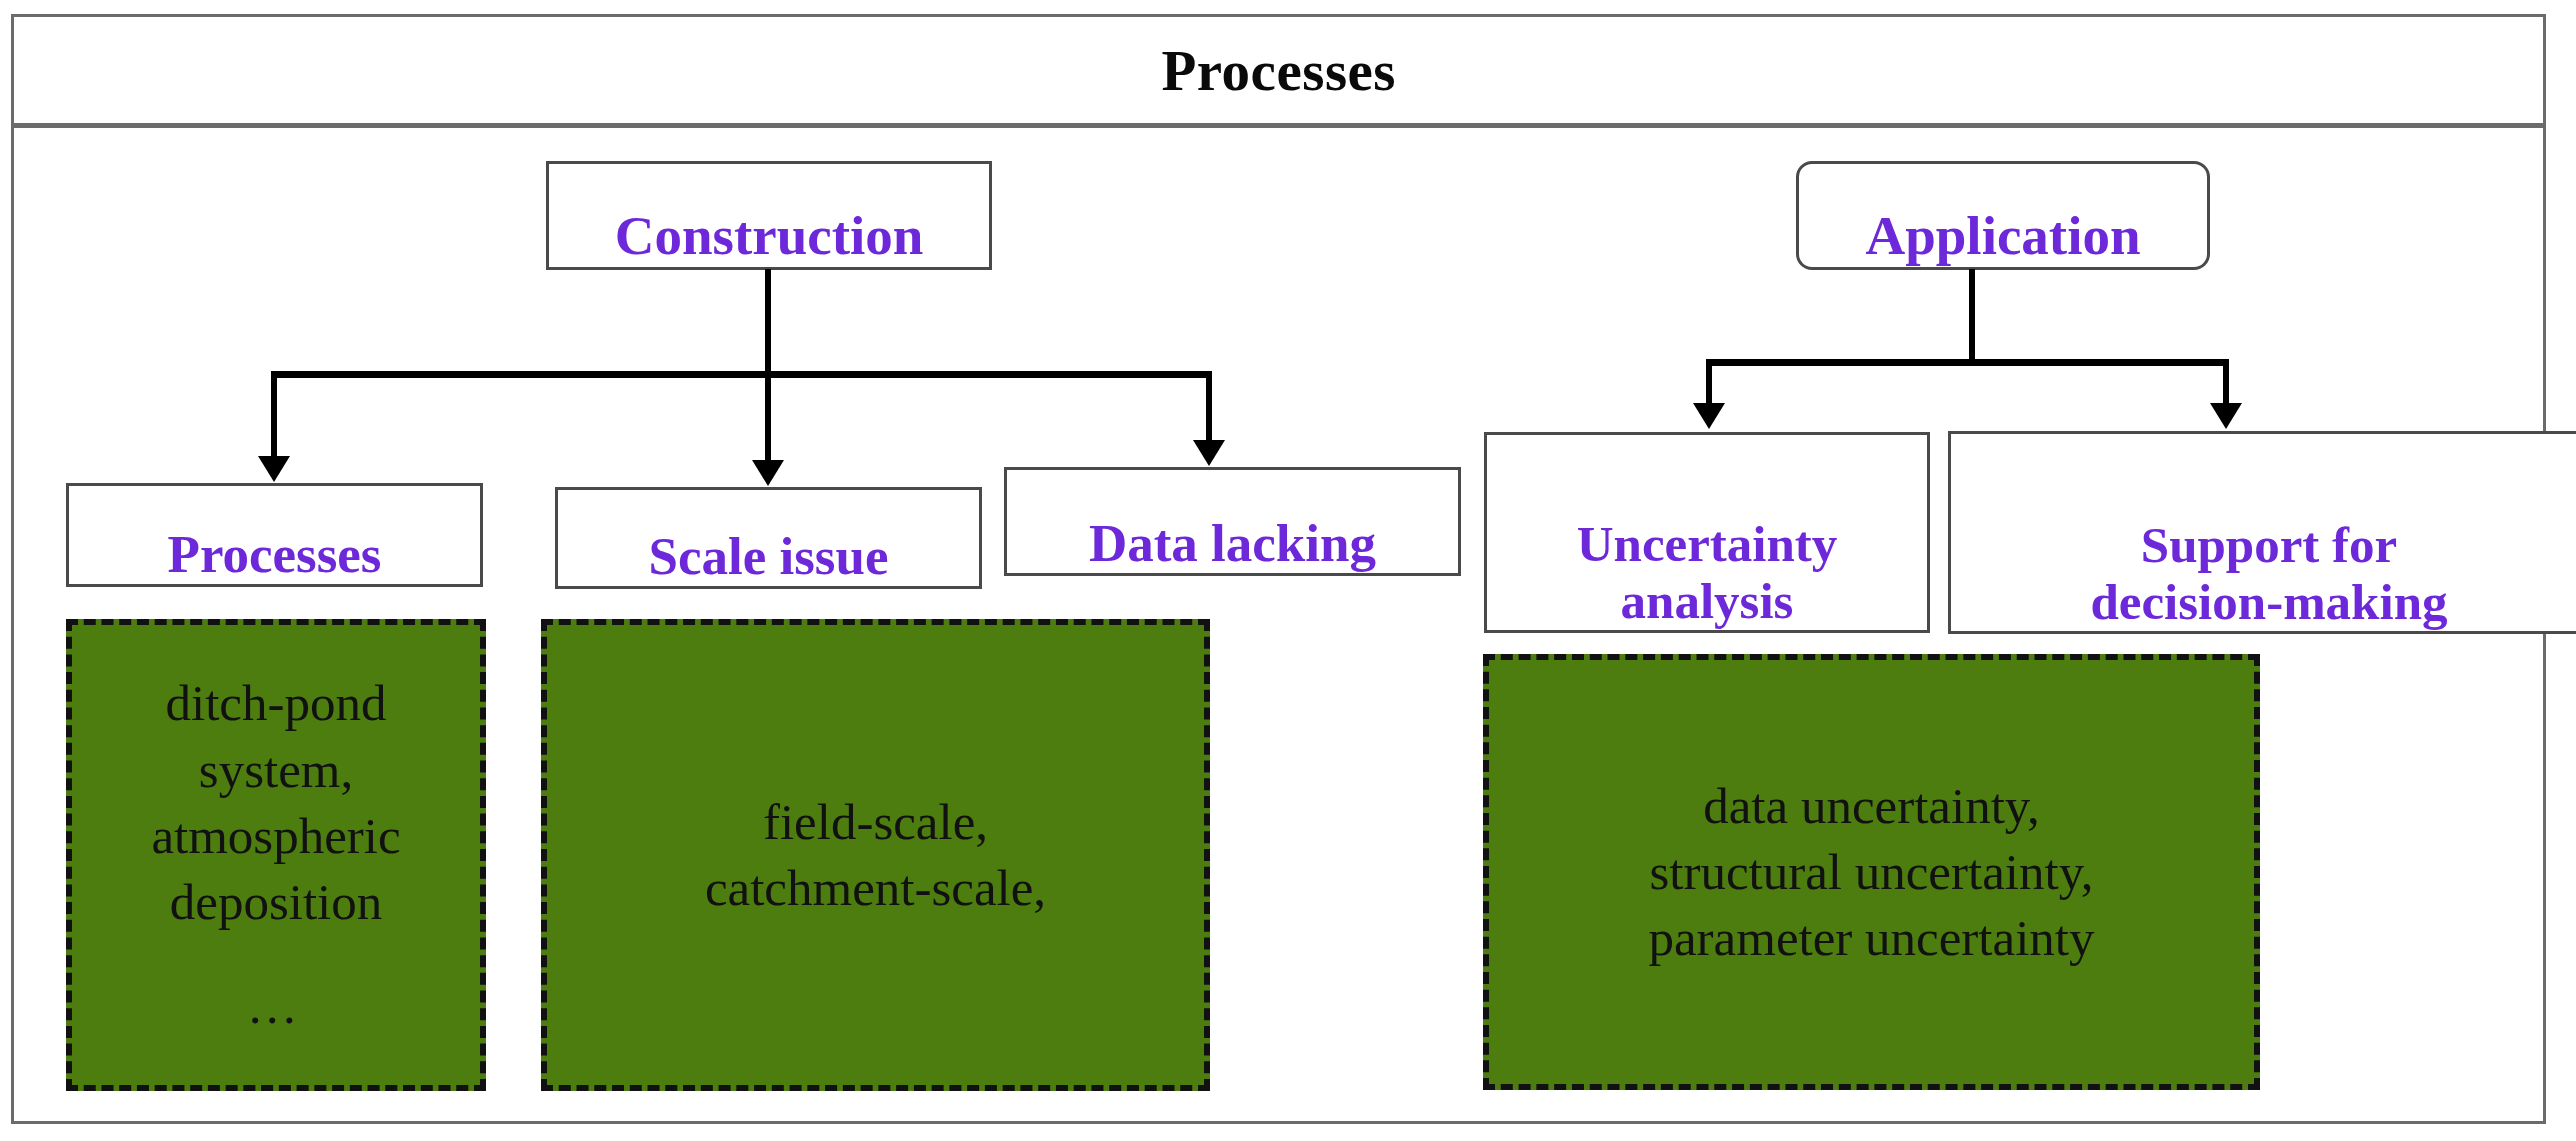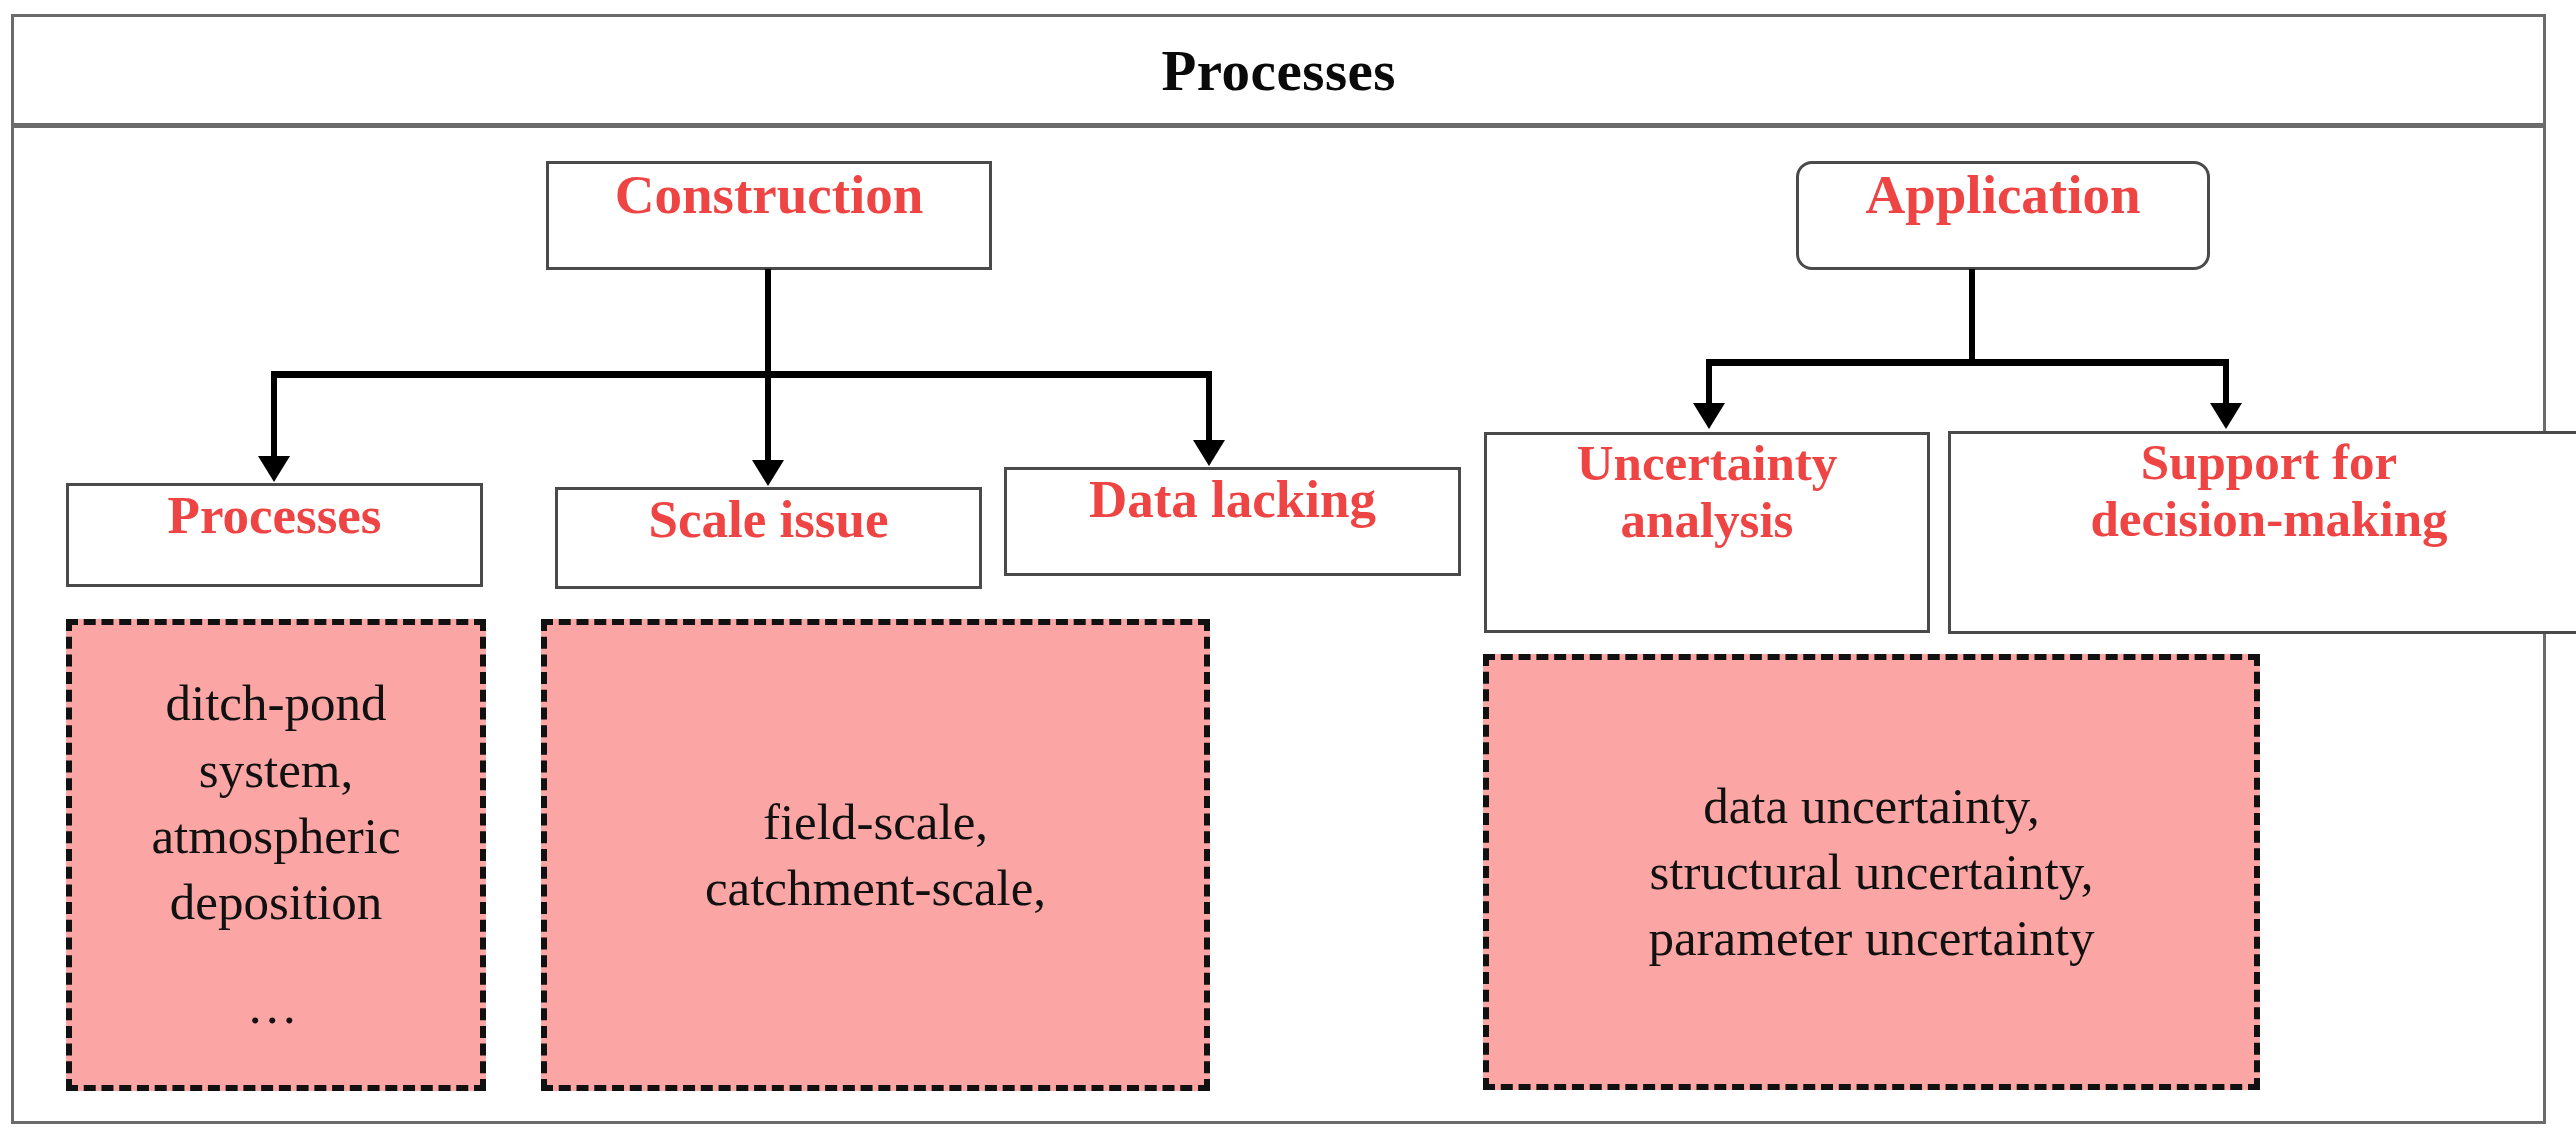--- a/index.html
+++ b/index.html
@@ -52,45 +52,45 @@
     letter-spacing: 0.5px;
   }
 
   
   .node-box {
     position: absolute;
     box-sizing: border-box;
     border: 3.8px solid #4a4a4a;
     background: #ffffff;
     display: flex;
-    align-items: flex-start;
+    align-items: flex-end;
     justify-content: center;
     text-align: center;
     font-weight: bold;
-    color: #ef4444;
+    color: #6d28d9;
     line-height: 1.12;
   }
   .node-box .node-label { display: block; padding: 0 9.4px; }
 
   #box-construction { left: 546px;  top: 161px; width: 446px;  height: 109px; font-size: 55px; }
   #box-application  { left: 1796px; top: 161px; width: 414px;  height: 109px; font-size: 55px; border-radius: 16px; }
 
   #box-processes    { left: 66px;   top: 483px; width: 417px;  height: 104px; font-size: 53px; }
   #box-scale-issue  { left: 555px;  top: 487px; width: 427px;  height: 102px; font-size: 53px; }
   #box-data-lacking { left: 1004px; top: 467px; width: 457px;  height: 109px; font-size: 53px; }
 
   #box-uncertainty  { left: 1484px; top: 432px; width: 446px;  height: 201px; font-size: 51px; }
   #box-support      { left: 1948px; top: 431px; width: 642px;  height: 203px; font-size: 51px; }
 
   
   .dashed-box {
     position: absolute;
     box-sizing: border-box;
     border: 6.6px dashed #111111;
-    background: #fca5a5;
+    background: #4d7c0f;
     display: flex;
     align-items: center;
     justify-content: center;
     text-align: center;
     color: #111111;
     line-height: 1.30;
     font-size: 51px;
   }
   .dashed-box .dashed-text { display: block; padding: 0 5.7px; }
 

